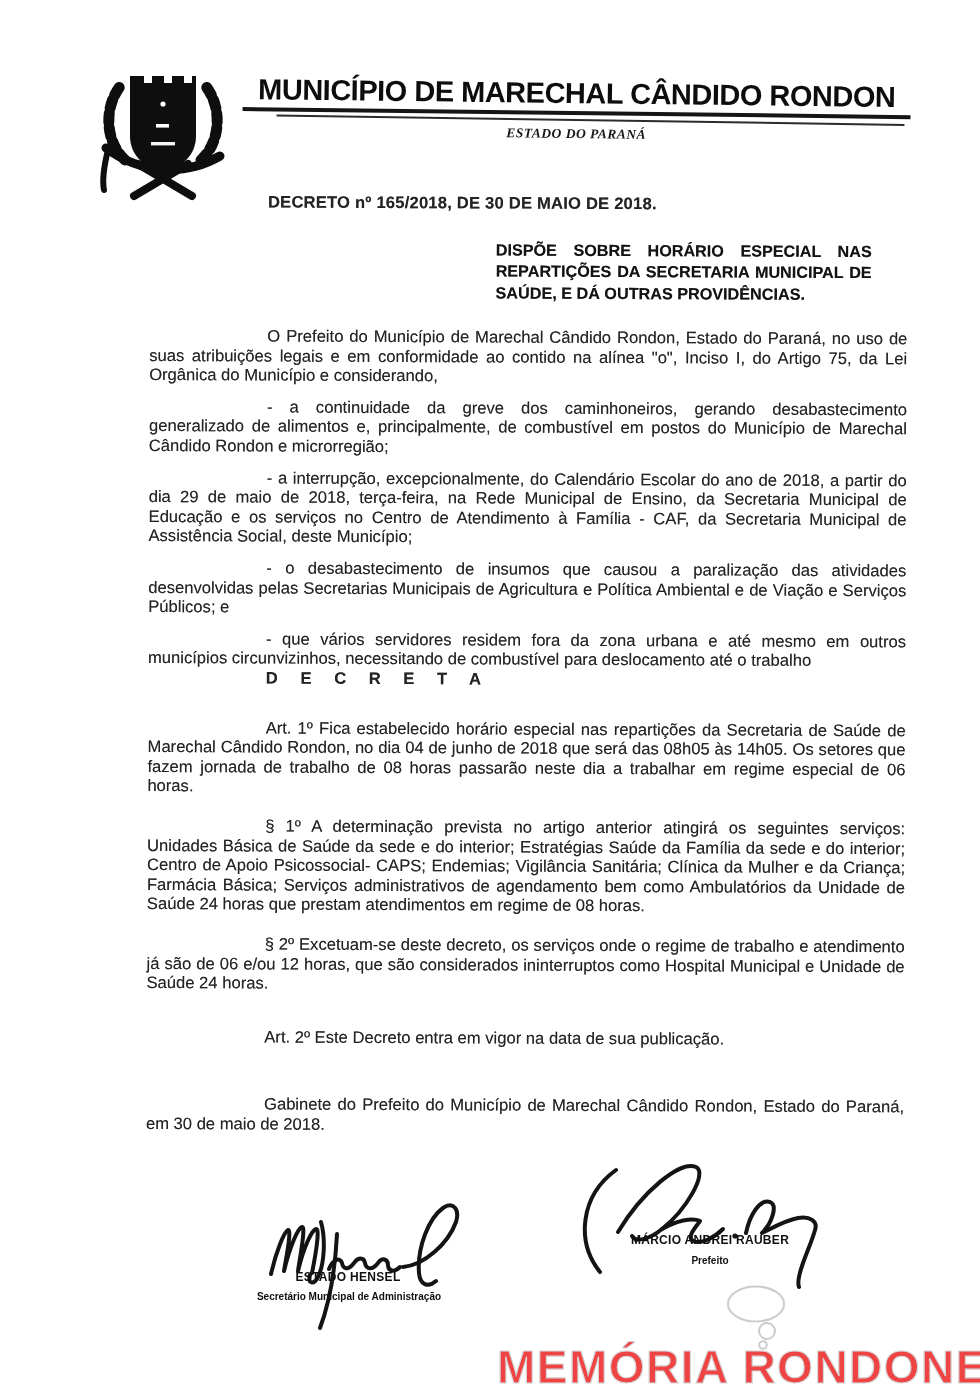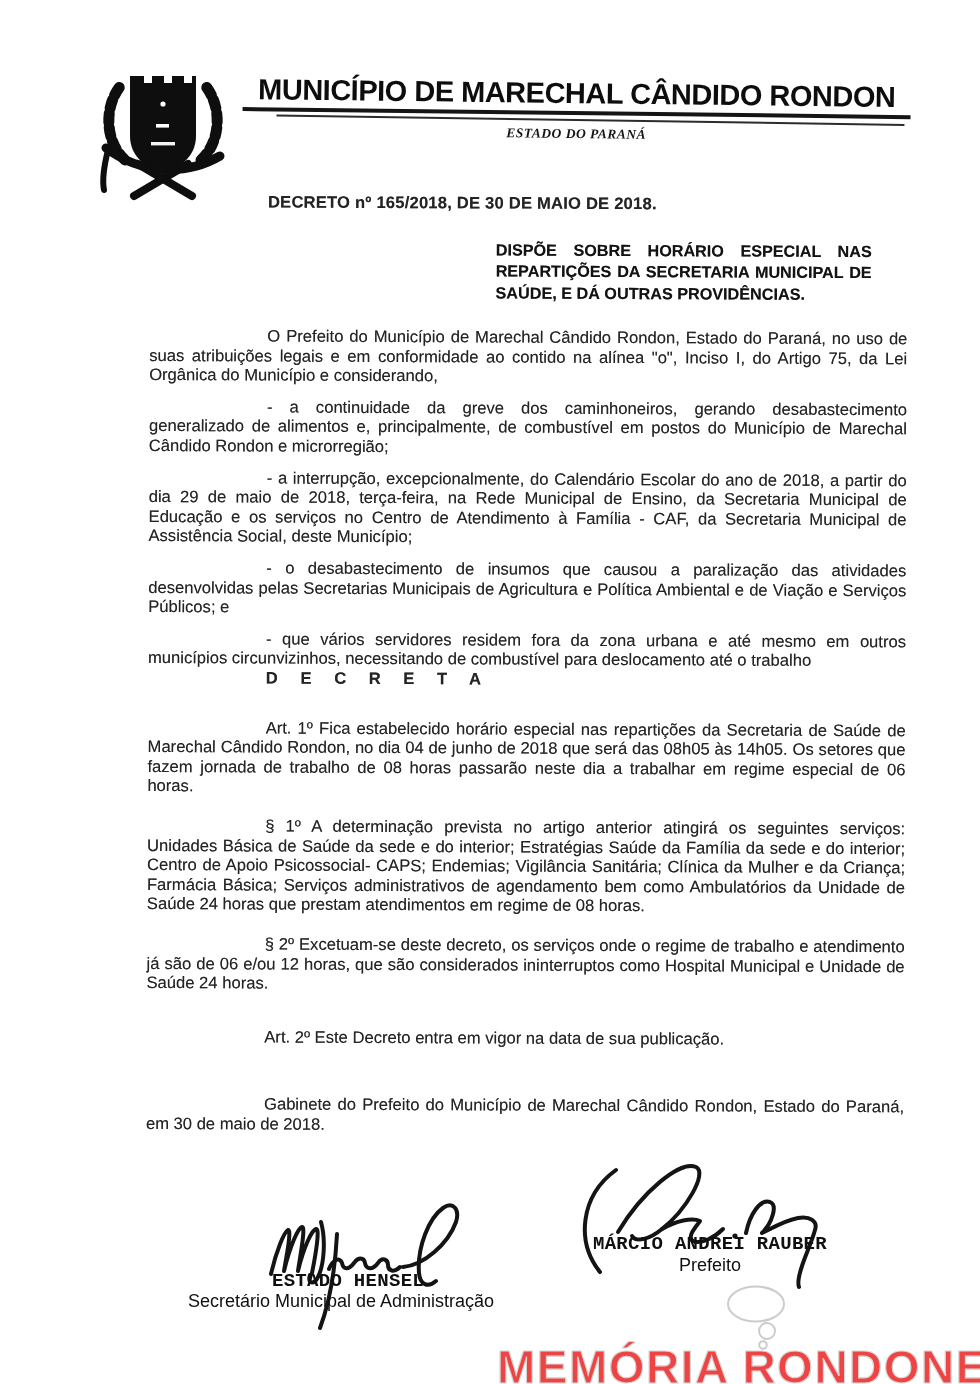--- a/index.html
+++ b/index.html
@@ -46,29 +46,29 @@
   }
   .art1{margin-top:30px !important;}
   .par{margin-top:20px !important;}
   .art2{margin-top:34px !important;}
   .closing{margin-top:48px !important;}
   
   .sig-svg{position:absolute;pointer-events:none;}
   .sig-left-svg{left:233px;top:1146px;width:258px;height:152px;}
   .sig-right-svg{left:556px;top:1110px;width:302px;height:146px;}
   .sig-name{
-    position:absolute;font-weight:bold;font-size:19px;color:#101010;
-    text-align:center;letter-spacing:0.3px;white-space:nowrap;font-family:Liberation Mono, monospace;
+    position:absolute;font-weight:bold;font-size:12px;color:#101010;
+    text-align:center;letter-spacing:0.3px;white-space:nowrap;
   }
   .sig-role{
-    position:absolute;font-weight:normal;font-size:18px;color:#101010;
+    position:absolute;font-weight:bold;font-size:10px;color:#101010;
     text-align:center;white-space:nowrap;
   }
   .name-left{left:238px;top:1236px;width:220px;}
-  .role-left{left:176px;top:1257px;width:330px;}
+  .role-left{left:184px;top:1257px;width:330px;}
   .name-right{left:590px;top:1199px;width:240px;}
   .role-right{left:590px;top:1221px;width:240px;}
   
   .bubble-svg{position:absolute;left:722px;top:1250px;width:74px;height:68px;}
   .watermark-text{
     position:absolute;left:497px;top:1306px;font-size:46px;font-weight:bold;
     letter-spacing:1.5px;white-space:nowrap;color:#ef4444;
     -webkit-text-stroke:1.2px #d6d6d6;
   }
   .speck{position:absolute;left:28px;top:1360px;width:6px;height:3px;background:#dadada;border-radius:50%;}

